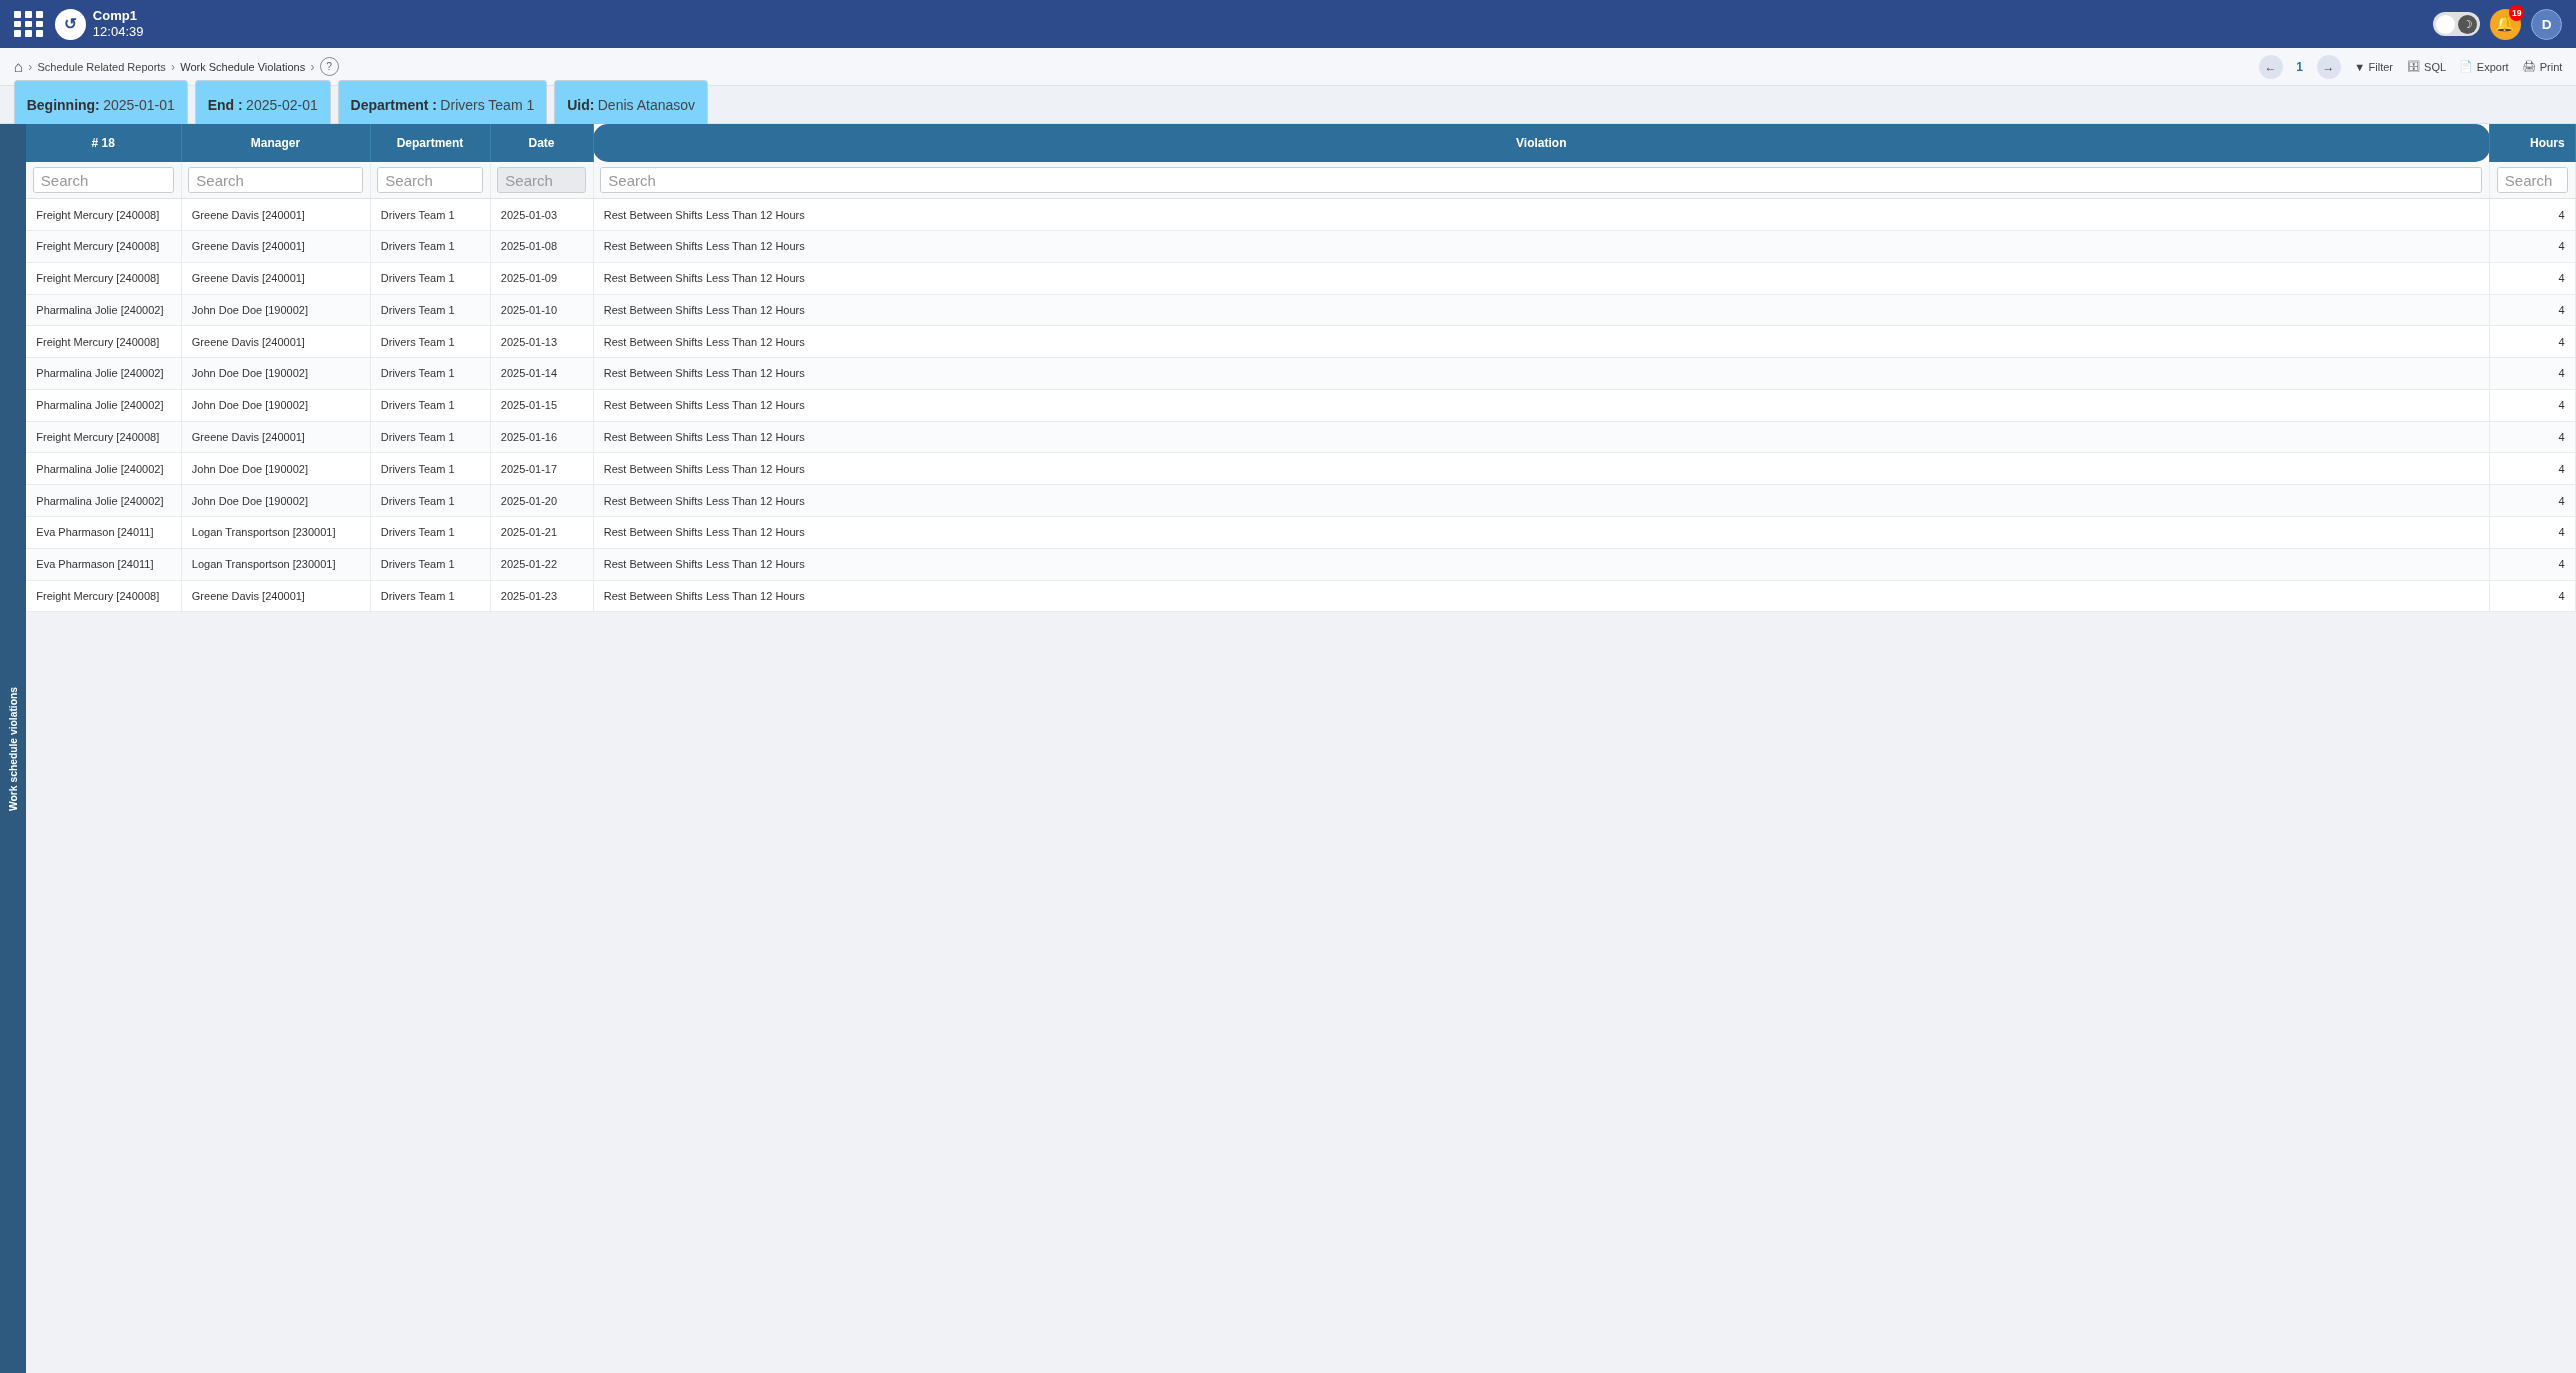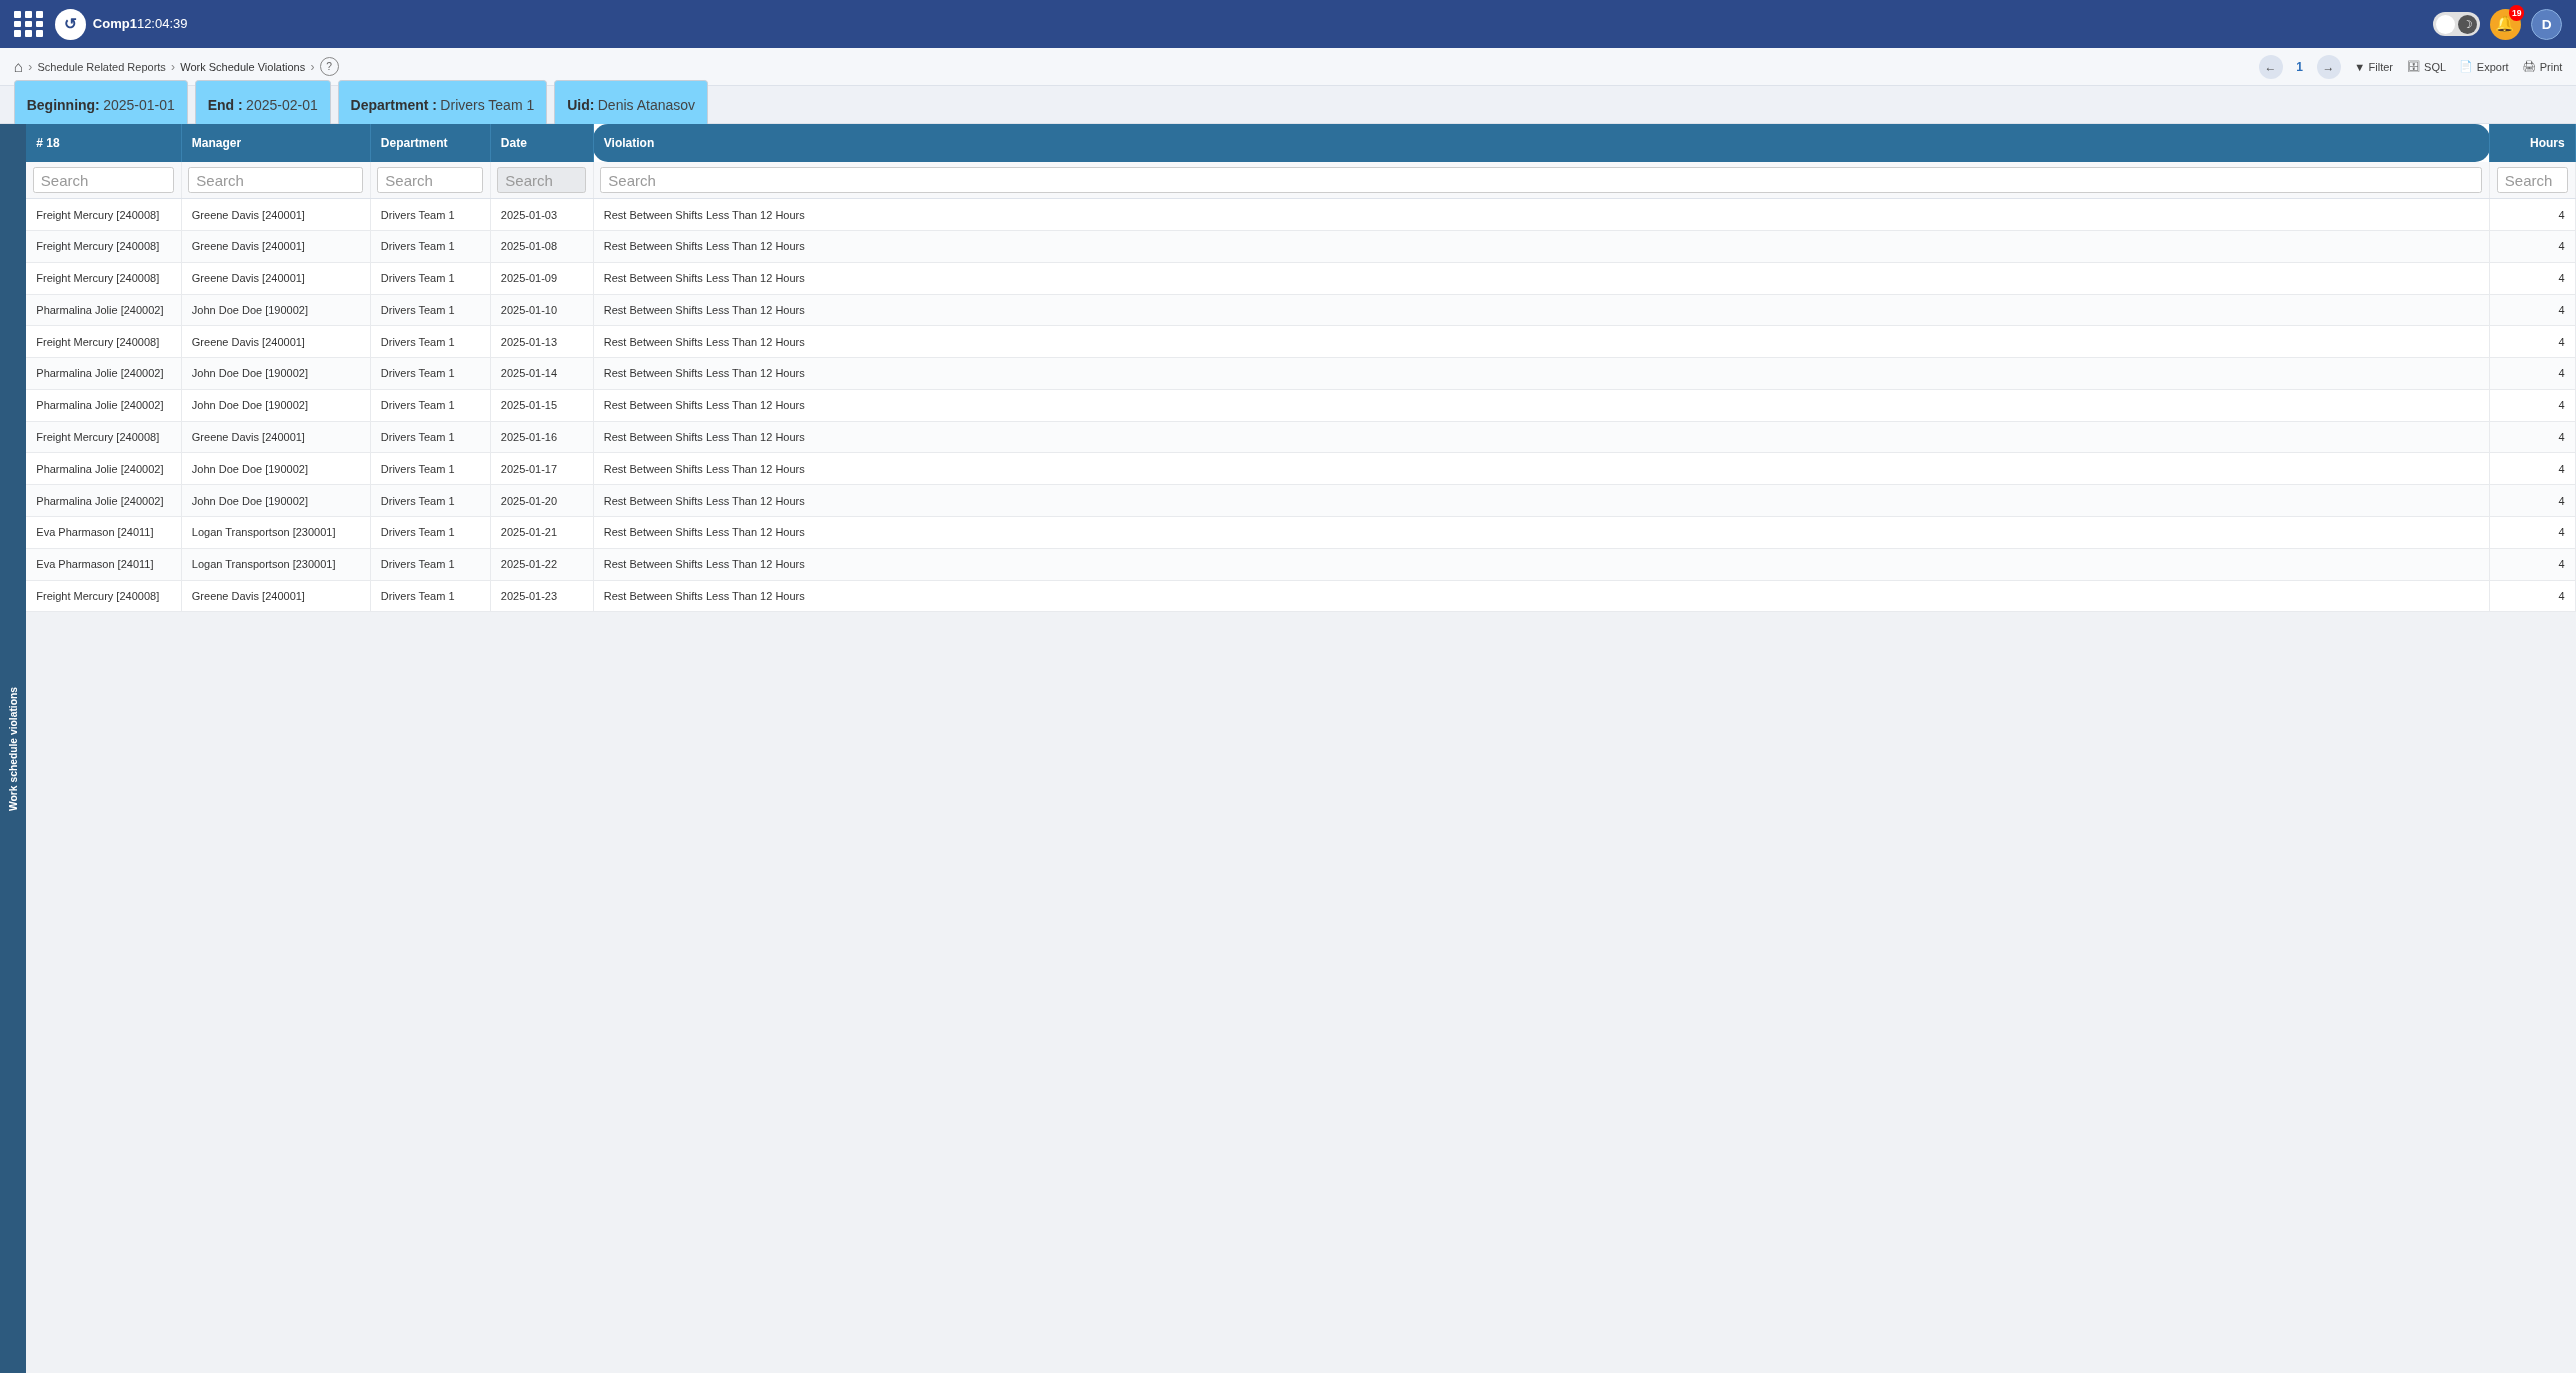--- a/index.html
+++ b/index.html
@@ -36,21 +36,21 @@
     }
     .logo-icon {
       width: 31px; height: 31px;
       border-radius: 50%;
       background: white;
       display: flex; align-items: center; justify-content: center;
       color: #2d4a8a;
       font-size: 15.5px;
       font-weight: bold;
     }
-    .logo-text { display: flex; flex-direction: row; line-height: 1.2; }
+    .logo-text { display: flex; flex-direction: column; line-height: 1.2; }
     .logo-name { font-size: 13px; font-weight: bold; }
     .logo-time { font-size: 13px; font-weight: normal; }
     .top-nav-spacer { flex: 1; }
     .theme-toggle {
       background: #e0e0e0;
       border-radius: 17px;
       padding: 2.6px;
       display: flex;
       align-items: center;
       gap: 3.4px;
@@ -196,21 +196,21 @@
     }
     table {
       width: 100%;
       border-collapse: collapse;
       background: white;
     }
     thead tr th {
       background: #2d6f9a;
       color: white;
       padding: 12px 10.3px;
-      text-align: left;
+      text-align: center;
       font-size: 12px;
       font-weight: 600;
       border-right: 0.9px solid #3a82b0;
       white-space: nowrap;
     }
     thead tr th:last-child { text-align: right; }
     .search-row td {
       background: #f7f8fa;
       padding: 5.2px 6.9px;
       border-bottom: 0.9px solid #dde2ea;

